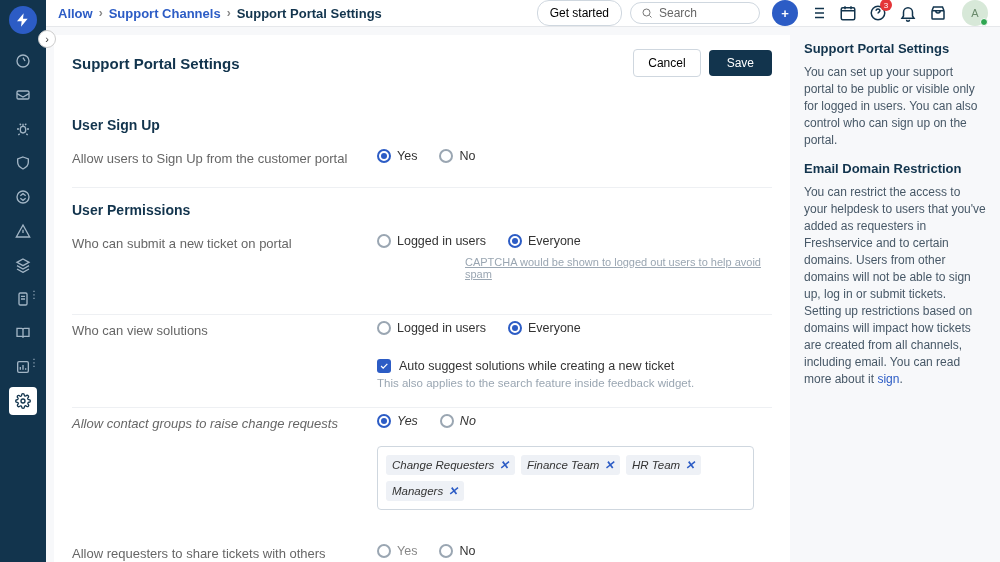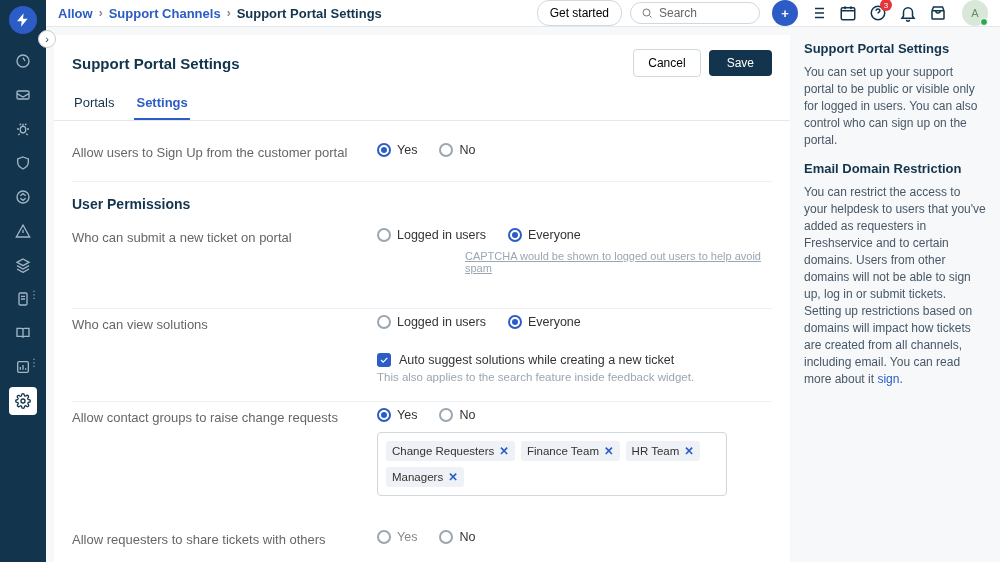--- a/index.html
+++ b/index.html
@@ -43,35 +43,35 @@
   .panel-header .spacer{flex:1;}
   .btn-cancel { padding: 6px 14px; border:1px solid #cfd7df; border-radius:4px; background:#fff; font-size:12px; margin-right:8px;}
   .btn-save { padding: 6px 18px; border:none; border-radius:4px; background:#12344d; color:#fff; font-size:12px;}
   .tabs { display:flex; gap: 18px; border-bottom: 1px solid #e6e8eb; padding: 0 18px; }
   .tab { padding: 8px 2px; color:#12344d; font-size: 13px; border-bottom: 2px solid transparent; }
   .tab.active { color:#2c5cc5; border-bottom-color:#2c5cc5; font-weight:600; }
 
   .form-area { padding: 16px 18px 80px 18px; overflow:auto; position:relative; }
   .section-title { font-size: 14px; font-weight: 700; color:#12344d; margin: 14px 0 10px; }
   .row { display:flex; align-items:flex-start; padding: 6px 0 18px 0; border-bottom: 1px solid #eef0f3; }
-  .row.noborder { border-bottom:none; padding-bottom:10px; }
+  .row.noborder { border-bottom:none; padding-bottom:10px;font-style:italic; }
   .row.noborder-inset{border:none;padding-top:2px;}
   .row .label { width: 305px; color:#666; font-size:13px; line-height:20px; }
   .row .control { flex:1; }
   .radio-group { display:flex; gap: 22px; align-items:center; }
   .radio-opt { display:flex; align-items:center; gap:6px; font-size:12.5px; color:#333;}
   .rdo { width:14px;height:14px;border-radius:50%;border:2px solid #2c5cc5;display:inline-flex;align-items:center;justify-content:center;}
   .rdo .dot{width:6px;height:6px;border-radius:50%;background:#2c5cc5;}
   .rdo.grey{border-color:#9aa6b2;}
   .captcha-note { color:#9aa6b2; font-size:11px; margin: 8px 0 16px 88px; text-decoration: underline; }
   .cbx { width:14px;height:14px;border-radius:3px;background:#2c5cc5;display:inline-flex;align-items:center;justify-content:center;margin-right:8px;}
   .cbx svg{width:10px;height:10px;color:#fff;}
   .cbx-line { display:flex; align-items:center; margin-bottom:4px; font-size:12.5px; color:#333;}
   .sub-note { color:#9aa6b2; font-size:11.5px; margin-left:0;}
-  .chips-box{ border:1px solid #cfd7df; border-radius:4px; padding:8px; margin-top:10px; width: 350px; display:flex; flex-wrap:wrap; gap:6px;}
+  .chips-box{ border:1px solid #cfd7df; border-radius:4px; padding:8px; margin-top:18px; width: 377px; display:flex; flex-wrap:wrap; gap:6px;}
   .chip{ background:#eef1f6; padding:3px 6px; border-radius:3px; font-size:11.5px; color:#333; display:flex; align-items:center; gap:5px;}
   .chip .x{color:#2c5cc5;font-weight:600;}
 
   
   .help-pane { width: 210px; padding: 14px 14px 0 14px; font-size: 12px; color:#475867; background:#f7f8fa;}
   .help-pane h2 { font-size:13px; font-weight:700; color:#12344d; margin-bottom:8px;}
   .help-pane p { line-height: 17px; margin-bottom:12px;}
   .help-pane a { color:#2c5cc5; text-decoration:none;}
 </style>
 </head>
@@ -209,26 +209,23 @@
 
   <div class="content">
 
     <div class="panel">
       <div class="panel-header">
         <h1>Support Portal Settings</h1>
         <div class="spacer"></div>
         <button class="btn-cancel">Cancel</button>
         <button class="btn-save">Save</button>
       </div>
-      <div class="tabs">
-        <div class="tab">Portals</div>
-        <div class="tab active">Settings</div>
-      </div>
 
       <div class="form-area">
+        <div class="section-title">User Sign Up</div>
         <div class="row">
           <div class="label">Allow users to Sign Up from the customer portal</div>
           <div class="control">
             <div class="radio-group">
               <div class="radio-opt">
                   <span class="rdo">
                     <span class="dot"></span>
                   </span>
                   <span>Yes</span>
                 </div>

